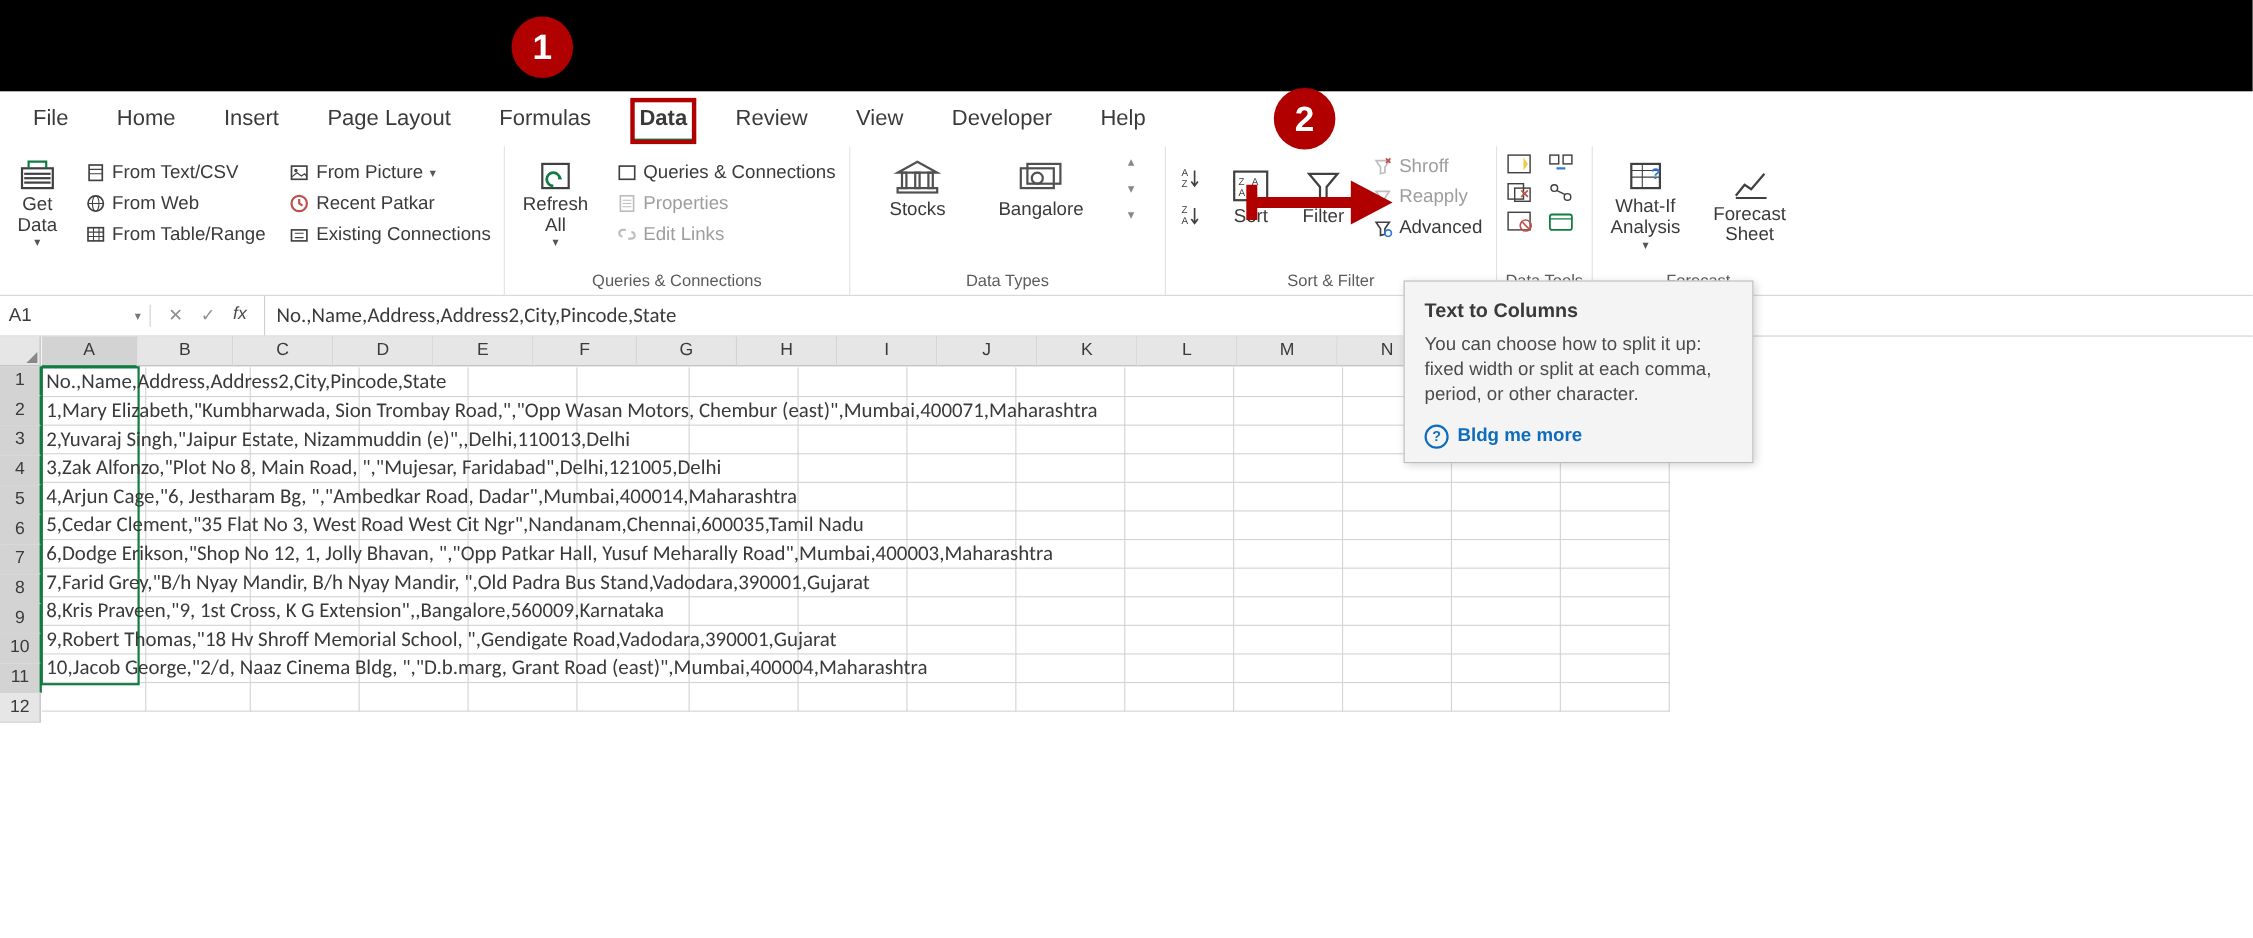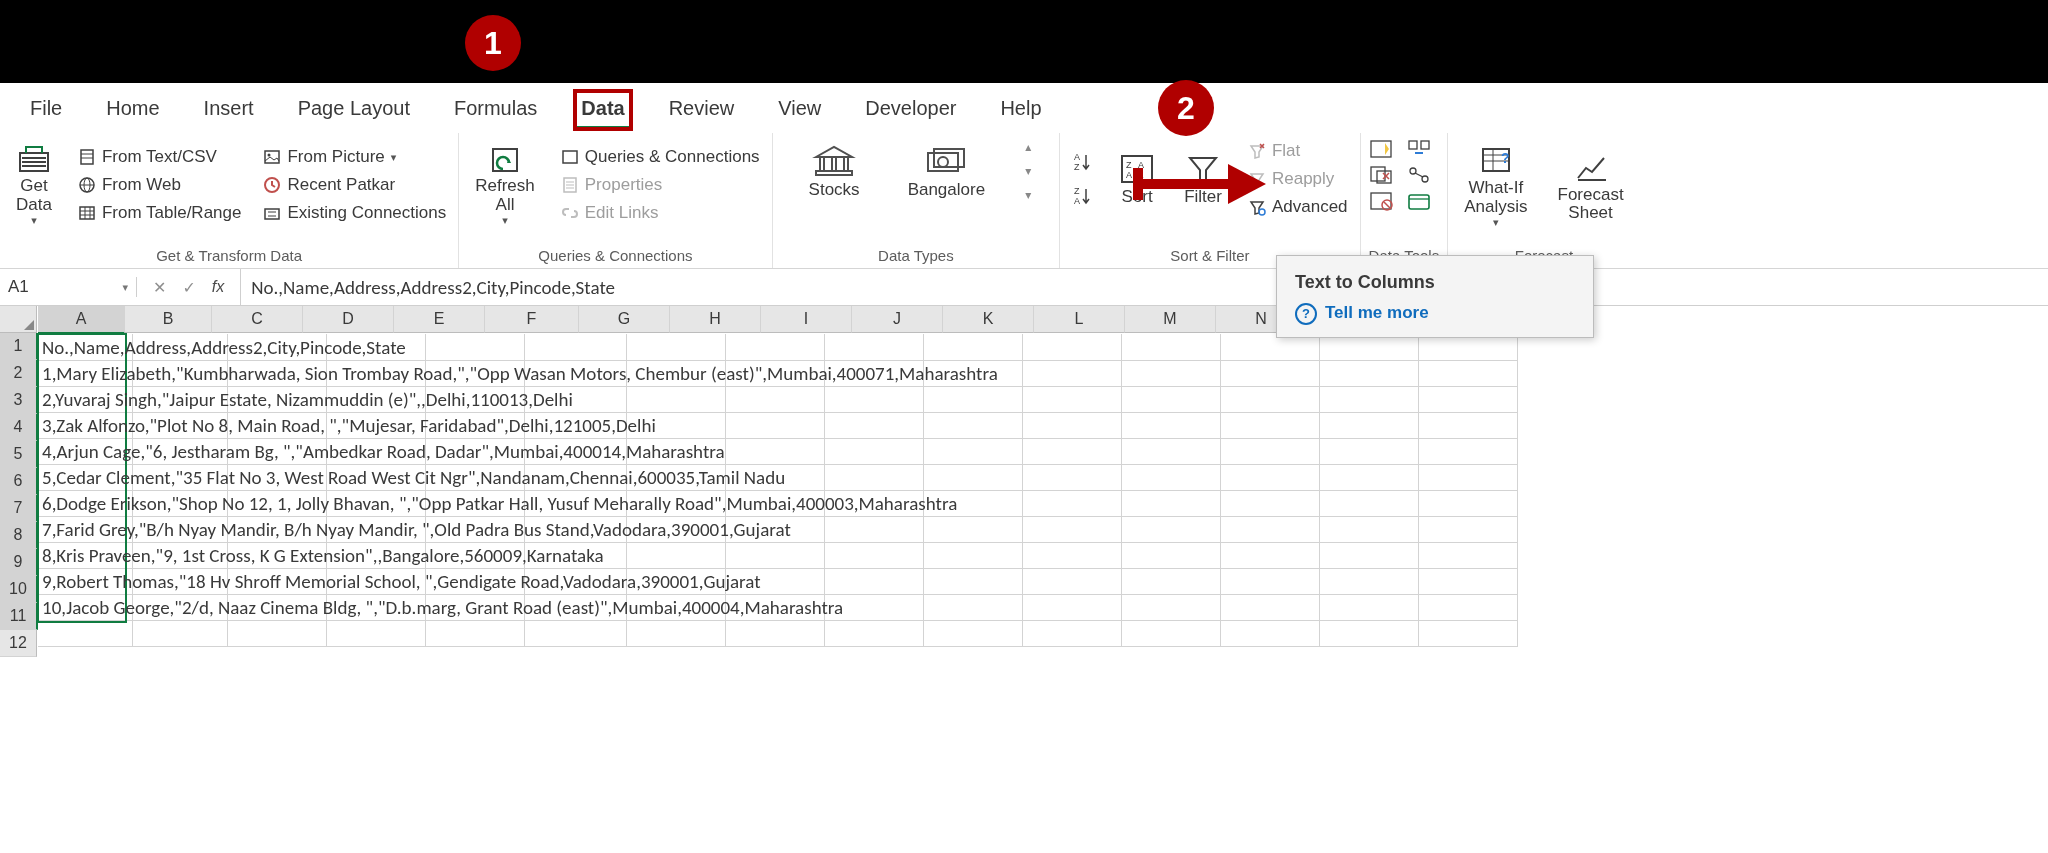--- a/index.html
+++ b/index.html
@@ -141,21 +141,20 @@
             <span class="icon">
               <svg width="18" height="18">
                 <rect x="2" y="5" width="14" height="10" fill="none" stroke="#404040" stroke-width="1.5"></rect>
                 <path d="M5 8h8 M5 12h8" stroke="#404040"></path>
               </svg>
             </span>
             <span>Existing Connections</span>
           </div>
       </div>
     </div>
-    <div class="title">Get &amp; Transform Data</div>
   </div>
 
   <div class="rgroup">
     <div class="body">
       <div class="bigbtn">
         <span class="icon">
             <svg width="32" height="32">
               <rect x="4" y="6" width="24" height="22" fill="none" stroke="#404040" stroke-width="2"></rect>
               <path d="M14 26a6 6 0 1 1 6-6" fill="none" stroke="#107c41" stroke-width="2.5"></path>
               <path d="M20 16l2 4l-4 0z" fill="#107c41"></path>
@@ -272,21 +271,21 @@
         <span class="cap">Filter</span>
       </div>
       <div class="stack">
         <div class="smbtn dis">
             <span class="icon">
               <svg width="18" height="18">
                 <path d="M3 4h12L11 10v5l-4 1v-6z" fill="none" stroke="#bdbdbd" stroke-width="1.5"></path>
                 <path d="M12 2l4 4M16 2l-4 4" stroke="#c0504d" stroke-width="1.5"></path>
               </svg>
             </span>
-            <span>Flat</span>
+            <span>Shroff</span>
           </div>
         <div class="smbtn dis">
             <span class="icon">
               <svg width="18" height="18">
                 <path d="M3 4h12L11 10v5l-4 1v-6z" fill="none" stroke="#bdbdbd" stroke-width="1.5"></path>
               </svg>
             </span>
             <span>Reapply</span>
           </div>
         <div class="smbtn">
@@ -664,23 +663,24 @@
           <div class="cell" style="width: 90px;"></div>
           <div class="cell" style="width: 90px;"></div>
         </div>
         <div class="selbox" style="left:-1px;top:-1px;width:86px;height:286px"></div>
       </div>
   </div>
 </div>
 
 <div class="tooltip" style="left:1276px;top:255px">
   <h4>Text to Columns</h4>
+  <p>You can choose how to split it up: fixed width or split at each comma, period, or other character.</p>
   <div class="link">
     <span style="border:2px solid #0f6cbd;border-radius:50%;width:18px;height:18px;display:inline-flex;align-items:center;justify-content:center;font-size:13px">?</span>
-    <span>Tell me more</span>
+    <span>Bldg me more</span>
   </div>
 </div>
 
 <div class="callout" style="left:465px;top:15px">1</div>
 <div class="callout" style="left:1158px;top:80px">2</div>
 <div class="arrow" style="left:1128px;top:156px">
   <svg width="140" height="56">
       <path d="M10 28 H106" stroke="#b00000" stroke-width="10"></path>
       <path d="M10 12 V44" stroke="#b00000" stroke-width="10"></path>
       <path d="M100 8 L138 28 L100 48 Z" fill="#b00000"></path>

